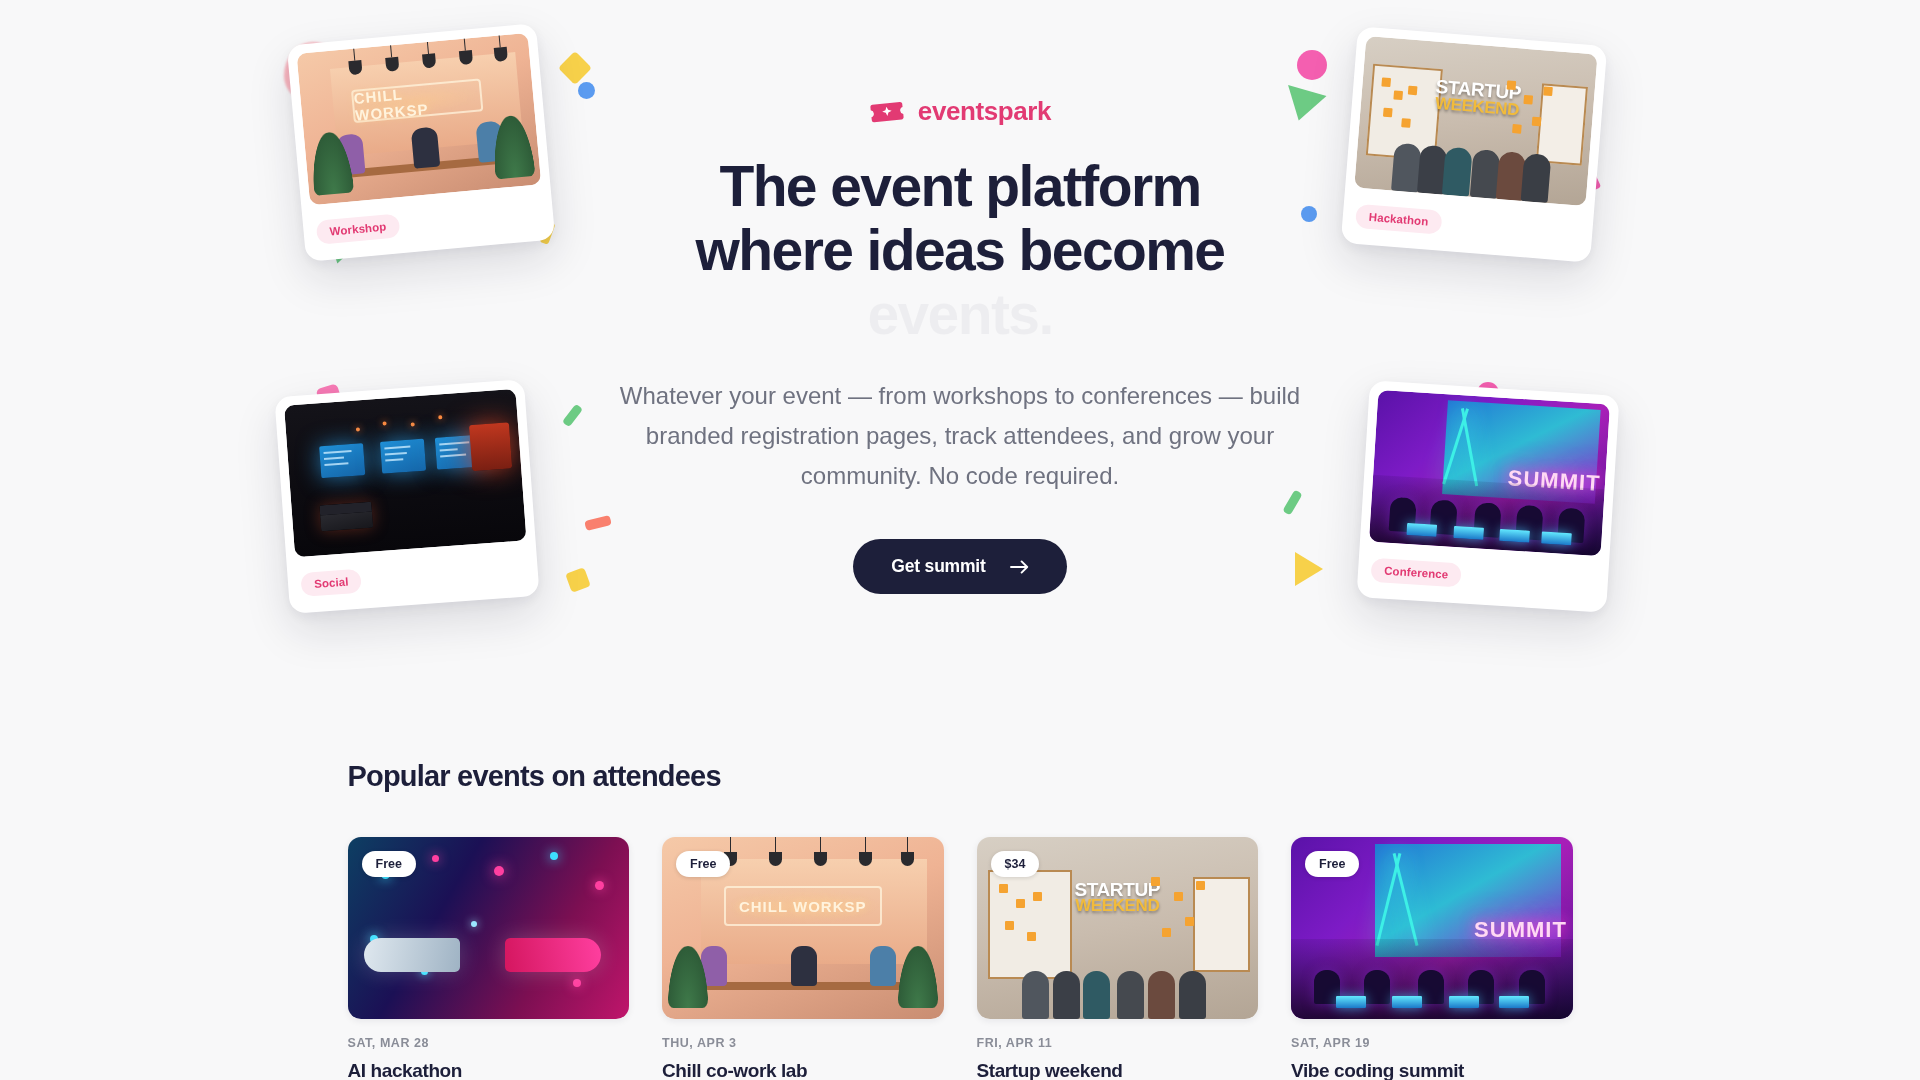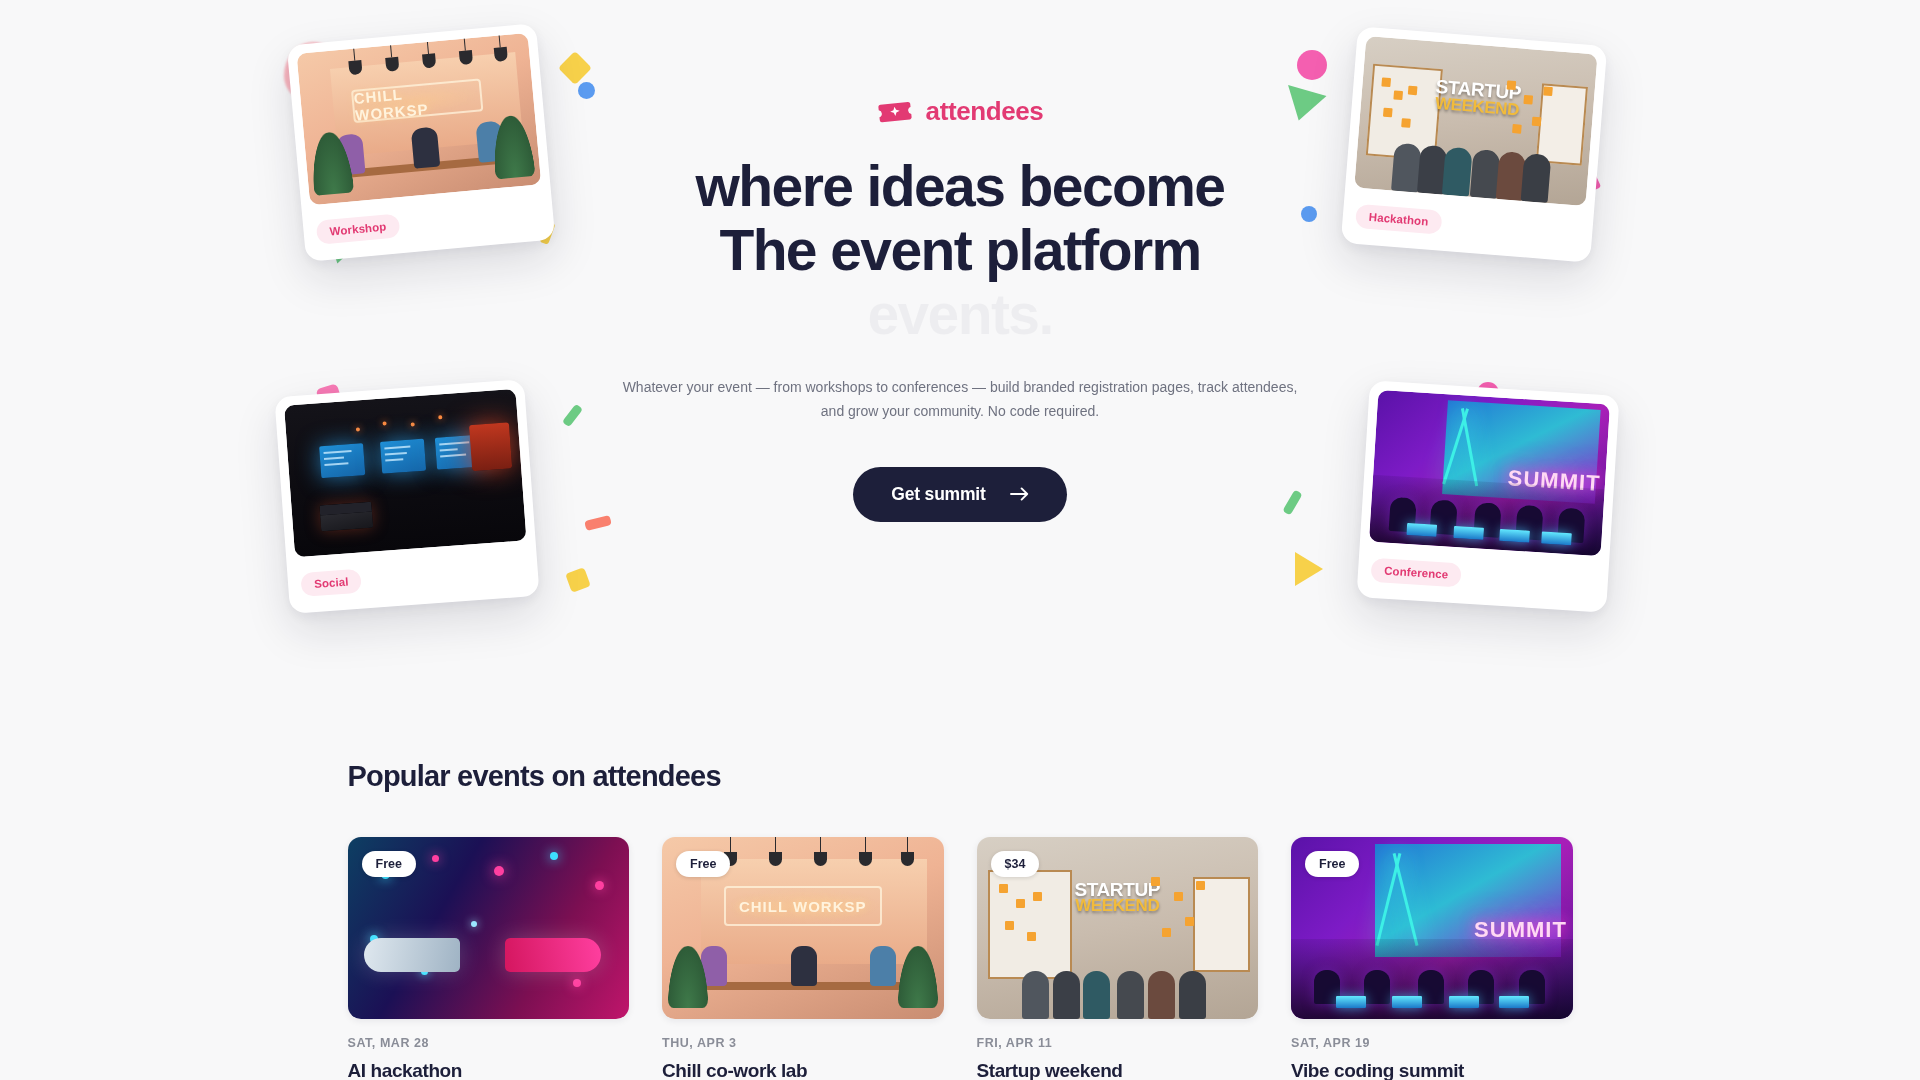--- a/index.html
+++ b/index.html
@@ -55,21 +55,21 @@
     color: #1d1f3a;
   }
   .headline .line { display: block; white-space: nowrap; }
   .headline .line-ghost {
     color: #1d1f3a;
     opacity: 0.045;
   }
 
   .subhead {
     margin-top: 30px;
-    font-size: 14px;
+    font-size: 24px;
     line-height: 1.65;
     color: #6f7280;
     font-weight: 400;
     padding: 0 30px;
   }
 
   .cta-wrap { margin-top: 44px; display: flex; justify-content: center; }
   .cta {
     display: inline-flex;
     align-items: center;
@@ -410,26 +410,26 @@
 
     <div class="hero-center">
 
       <div class="logo-row">
         <span class="logo-mark">
           <svg width="36" height="26" viewBox="0 0 36 26" fill="none">
             <path d="M2 6.5c0-1.2 1-2.2 2.2-2.2h27.6c1.2 0 2.2 1 2.2 2.2v3.1a3.6 3.6 0 0 0 0 7v3.1c0 1.2-1 2.2-2.2 2.2H4.2A2.2 2.2 0 0 1 2 19.7v-3.1a3.6 3.6 0 0 0 0-7V6.5z" fill="#e23a73"></path>
             <path d="M18 7.6l1.35 3.4 3.4 1.35-3.4 1.35L18 17.1l-1.35-3.4-3.4-1.35 3.4-1.35L18 7.6z" fill="#ffffff"></path>
           </svg>
         </span>
-        <span class="logo-word">attendees</span>
+        <span class="logo-word">eventspark</span>
       </div>
 
       <h1 class="headline">
+        <span class="line">The event platform</span>
         <span class="line">where ideas become</span>
-        <span class="line">The event platform</span>
         <span class="line line-ghost">events.</span>
       </h1>
 
       <p class="subhead">Whatever your event — from workshops to conferences — build branded registration pages, track attendees, and grow your community. No code required.</p>
 
       <div class="cta-wrap">
         <button class="cta">
           <span>Get summit</span>
           <span class="arrow">
             <svg width="19" height="14" viewBox="0 0 19 14" fill="none">

